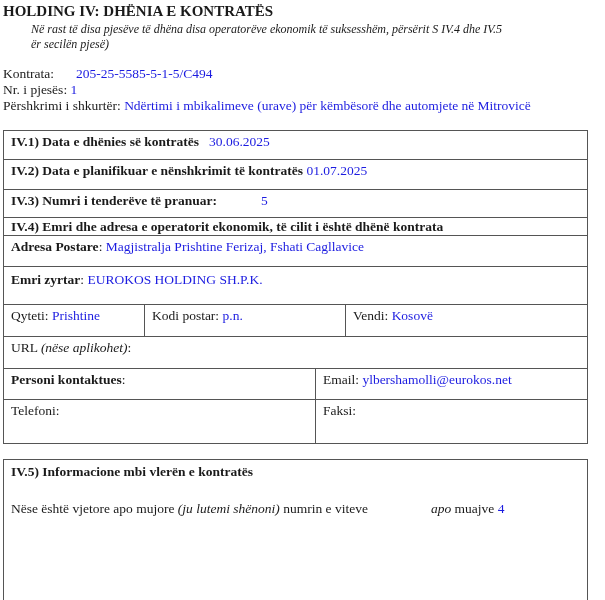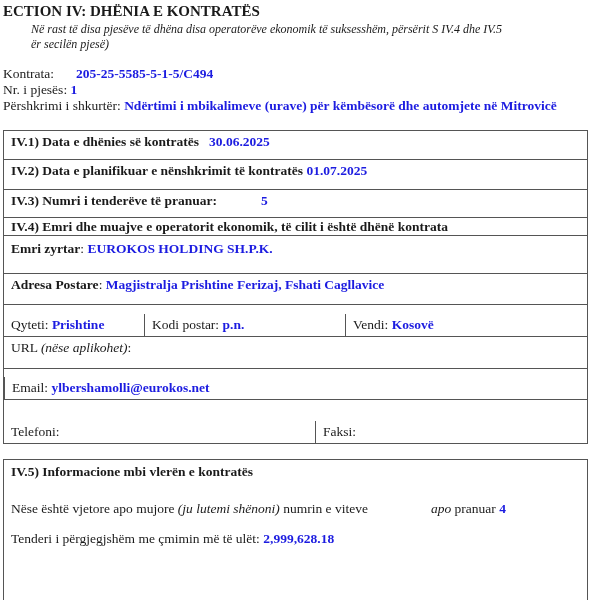--- a/index.html
+++ b/index.html
@@ -11,36 +11,36 @@
   body{
     width:605px;height:600px;overflow:hidden;
     font-family:"Liberation Serif","DejaVu Serif",serif;
     font-size:13.5px;color:var(--text-black);
   }
   .page{padding:3px 0 0 3px;}
   .title{font-weight:bold;font-size:15px;line-height:17px;}
   .subtitle{font-style:italic;font-size:12px;line-height:14.5px;margin-top:2px;margin-left:28px;}
   .meta{margin-top:15px;line-height:16px;}
   .meta b{font-weight:normal;}
-  .val{color:var(--value-blue);font-weight:bold;}
+  .val{color:var(--value-blue);font-weight:normal;}
   .nowrap{white-space:nowrap;}
 
   
   .tbl{width:585px;margin-left:0px;border:1.5px solid var(--border);box-sizing:border-box;}
   .t1{margin-top:16px;}
   .r{box-sizing:border-box;padding:3px 7px;overflow:hidden;}
   .r + .r{border-top:1px solid var(--border);}
   .h28{height:28px;}
   .h30{height:30px;}
   .h18{height:18px;padding-top:1px;}
   .h38{height:38px;padding-top:5px;}
   .h31{height:31px;}
   .h32{height:32px;}
   .h44{height:44px;}
-  .cols{display:flex;padding:0;align-items:flex-end;}
+  .cols{display:flex;padding:0;}
   .cols > div{box-sizing:border-box;padding:3px 7px;overflow:hidden;}
   .cols .c2,.cols .c3{border-left:1px solid var(--border);}
   .w140{width:140px;flex:0 0 140px;}
   .w201{width:201px;flex:0 0 201px;}
   .w311{width:311px;flex:0 0 311px;}
   .grow{flex:1 1 auto;}
   .bold{font-weight:bold;}
   .it{font-style:italic;}
 
   .ml10{margin-left:10px;}
@@ -55,21 +55,21 @@
   .p-vlera{margin-top:16px !important;}
   .p-nese{margin-top:21px !important;}
   .p-tend1{margin-top:14px !important;line-height:15px;}
   .p-tend2{margin-top:0 !important;line-height:15px;}
 </style>
 </head>
 <body>
 
 <div class="page">
 
-  <div class="title">ECTION IV: DHËNIA E KONTRATËS</div>
+  <div class="title">HOLDING IV: DHËNIA E KONTRATËS</div>
 
   <div class="subtitle">
     <div>Në rast të disa pjesëve të dhëna disa operatorëve ekonomik të suksesshëm, përsërit S IV.4 dhe IV.5</div>
     <div>ër secilën pjesë)</div>
   </div>
 
   <div class="meta">
     <div class="nowrap">
       <b>Kontrata:</b><span class="val ml24">205-25-5585-5-1-5/C494</span>
     </div>
@@ -87,67 +87,66 @@
     <div class="r h28 nowrap">
       <b>IV.1) Data e dhënies së kontratës</b><span class="val ml10">30.06.2025</span>
     </div>
     <div class="r h30 nowrap">
       <b>IV.2) Data e planifikuar e nënshkrimit të kontratës</b>
       <span class="val">01.07.2025</span>
     </div>
     <div class="r h28 nowrap">
       <b>IV.3) Numri i tenderëve të pranuar:</b><span class="val ml45">5</span>
     </div>
-    <div class="r h18 bold nowrap">IV.4) Emri dhe muajve e operatorit ekonomik, të cilit i është dhënë kontrata</div>
+    <div class="r h18 bold nowrap">IV.4) Emri dhe adresa e operatorit ekonomik, të cilit i është dhënë kontrata</div>
+    <div class="r h31 nowrap">
+      <b>Adresa Postare</b><span>:</span>
+      <span class="val">Magjistralja Prishtine Ferizaj, Fshati Cagllavice</span>
+    </div>
     <div class="r h38 nowrap">
       <b>Emri zyrtar</b><span>:</span>
       <span class="val">EUROKOS HOLDING SH.P.K.</span>
-    </div>
-    <div class="r h31 nowrap">
-      <b>Adresa Postare</b><span>:</span>
-      <span class="val">Magjistralja Prishtine Ferizaj, Fshati Cagllavice</span>
     </div>
     <div class="r cols h32">
       <div class="w140 nowrap">
         <span>Qyteti:</span>
         <span class="val">Prishtine</span>
       </div>
       <div class="w201 c2 nowrap">
         <span>Kodi postar:</span>
         <span class="val">p.n.</span>
       </div>
       <div class="grow c3 nowrap">
         <span>Vendi:</span>
         <span class="val">Kosovë</span>
       </div>
     </div>
     <div class="r h32 nowrap">
       <span>URL</span>
       <span class="it">(nëse aplikohet)</span><span>:</span>
     </div>
     <div class="r cols h31">
+      <div class="w311 nowrap">
+        <b>Personi kontaktues</b><span>:</span>
+      </div>
       <div class="grow c2 nowrap">
         <span>Email:</span>
         <span class="val">ylbershamolli@eurokos.net</span>
       </div>
     </div>
     <div class="r cols h44">
       <div class="w311 nowrap">Telefoni:</div>
       <div class="grow c2 nowrap">Faksi:</div>
     </div>
   </div>
 
   <div class="tbl t2">
     <div class="hd nowrap">IV.5) Informacione mbi vlerën e kontratës</div>
     <p class="p-nese nowrap">
       <span>Nëse është vjetore apo mujore</span>
       <span class="it">(ju lutemi shënoni)</span>
       <span>numrin e viteve</span><span class="it ml65">apo</span>
-      <span>pranuar</span>
+      <span>muajve</span>
       <span class="val">4</span>
-    </p>
-    <p class="p-tend1 nowrap">
-      <span>Tenderi i përgjegjshëm me çmimin më të ulët:</span>
-      <span class="val">2,999,628.18</span>
     </p>
   </div>
 
 </div>
 
 </body></html>

